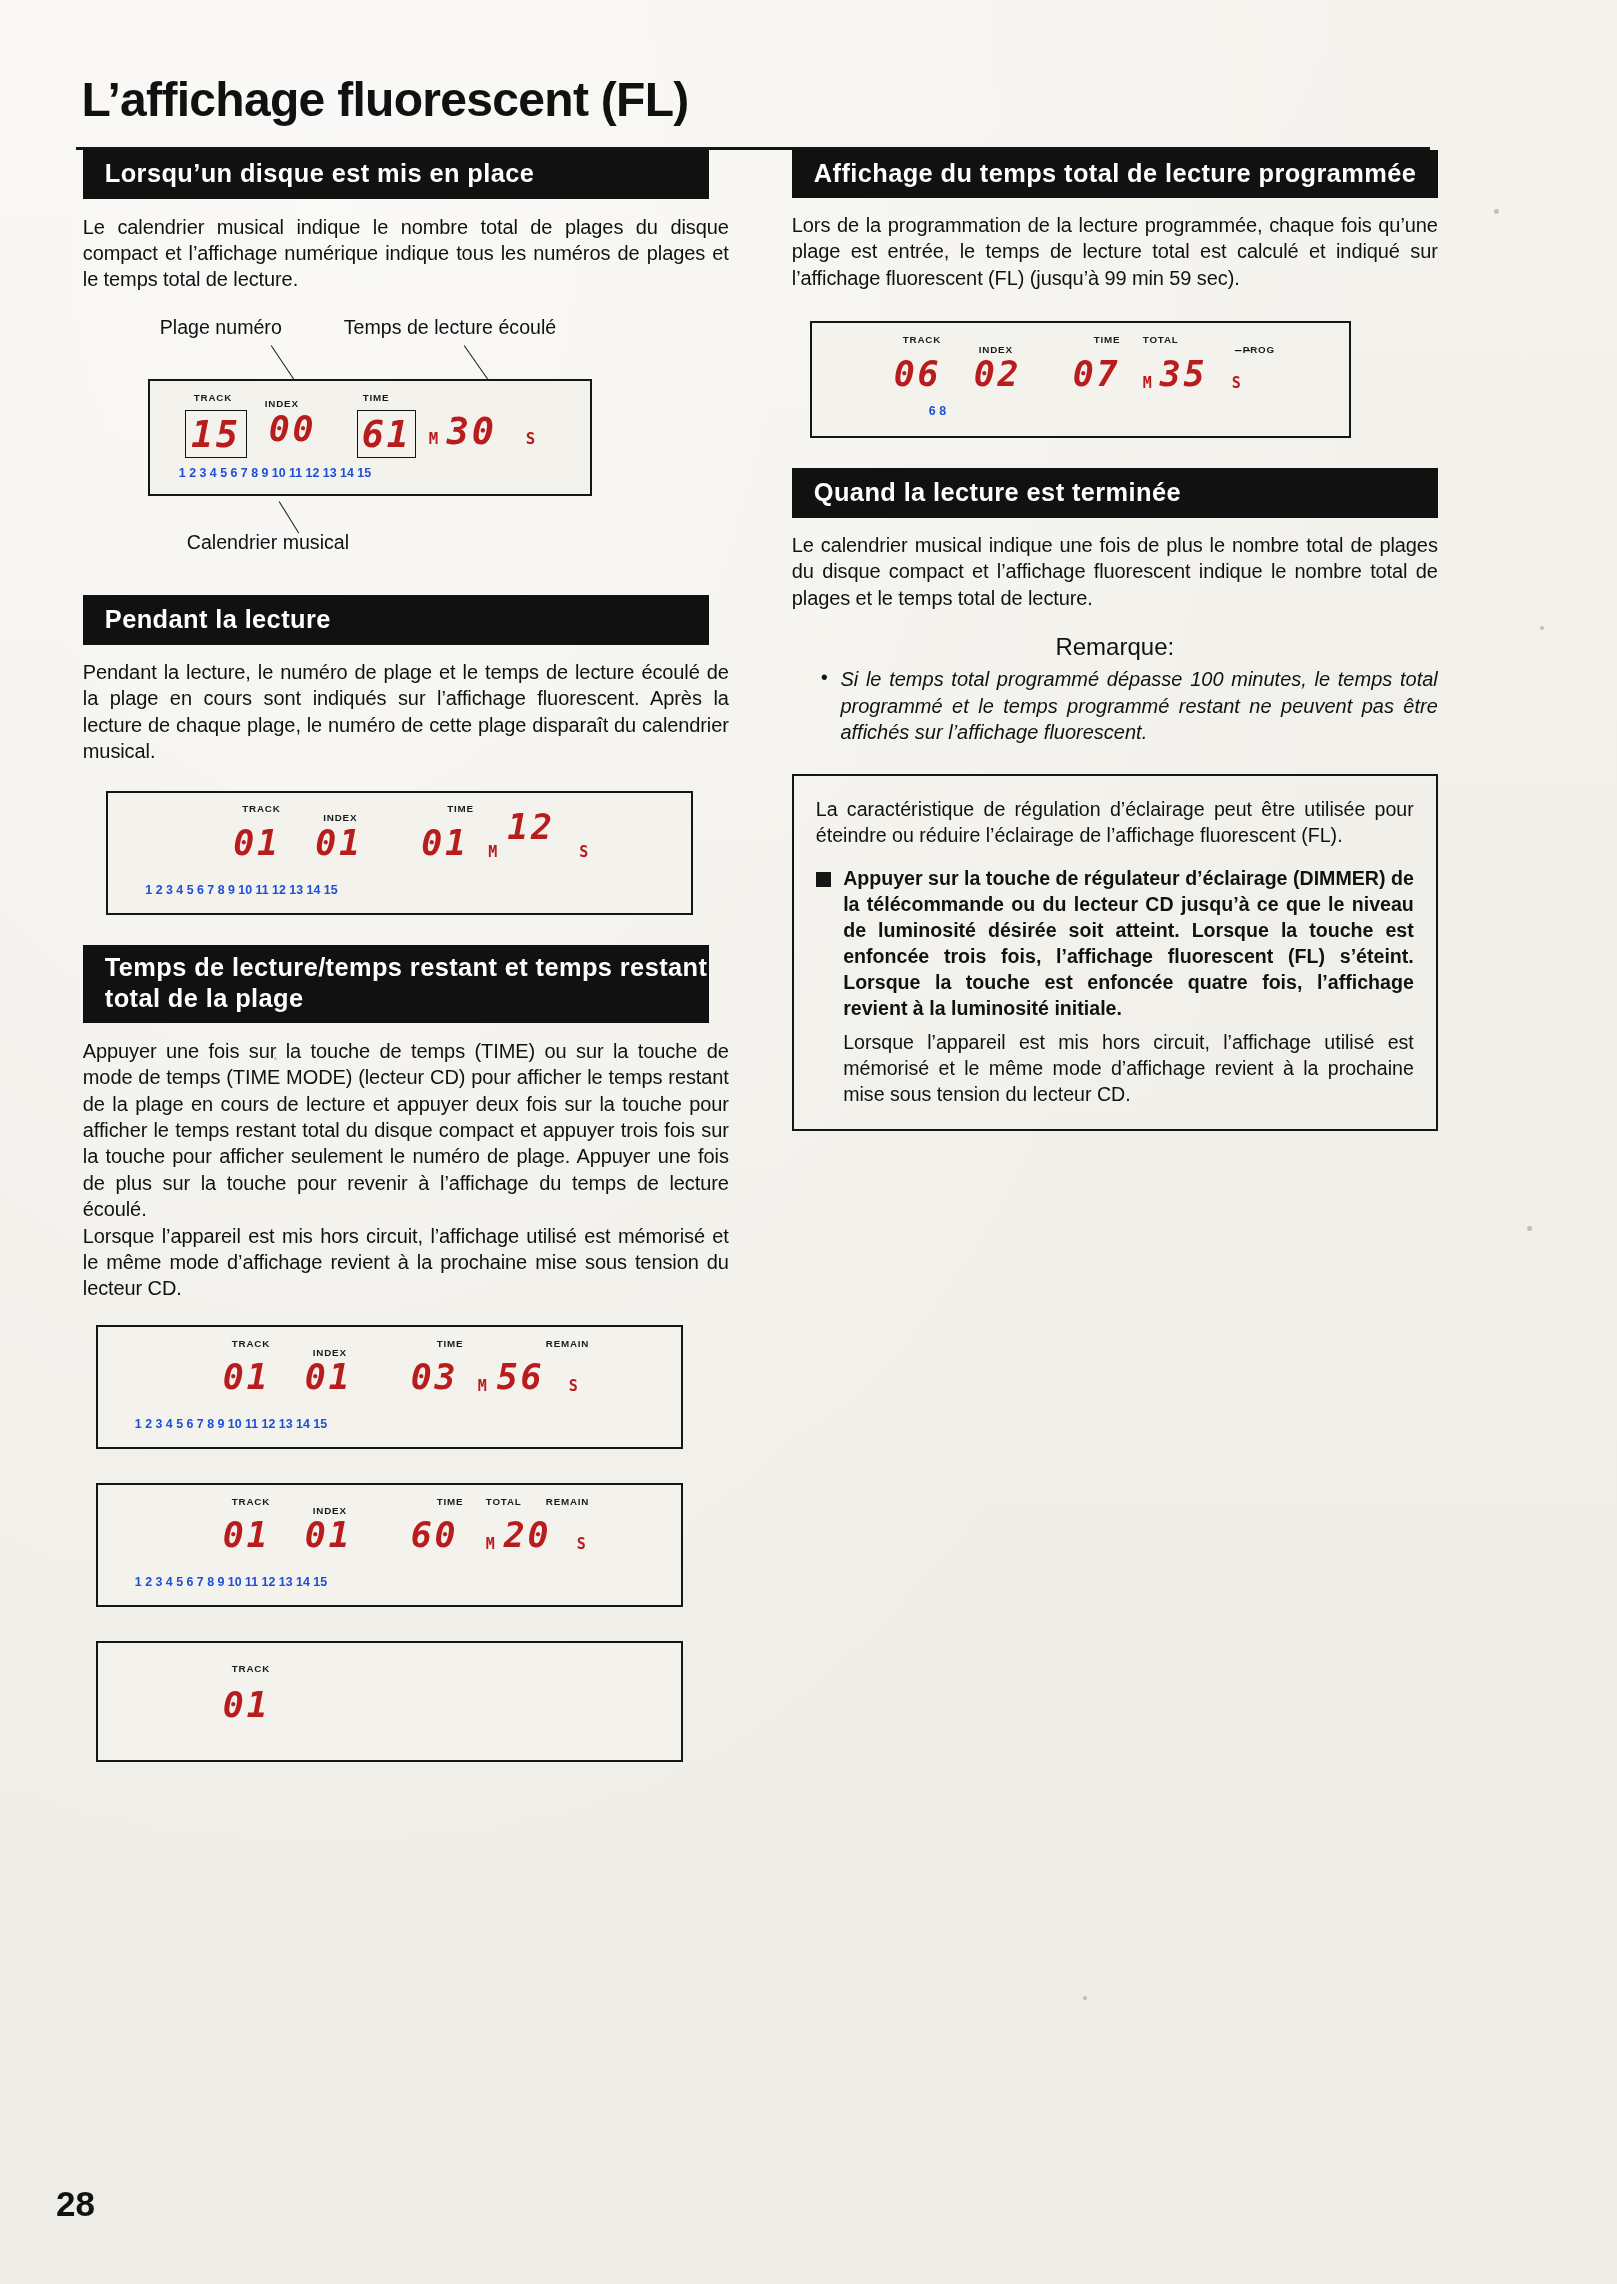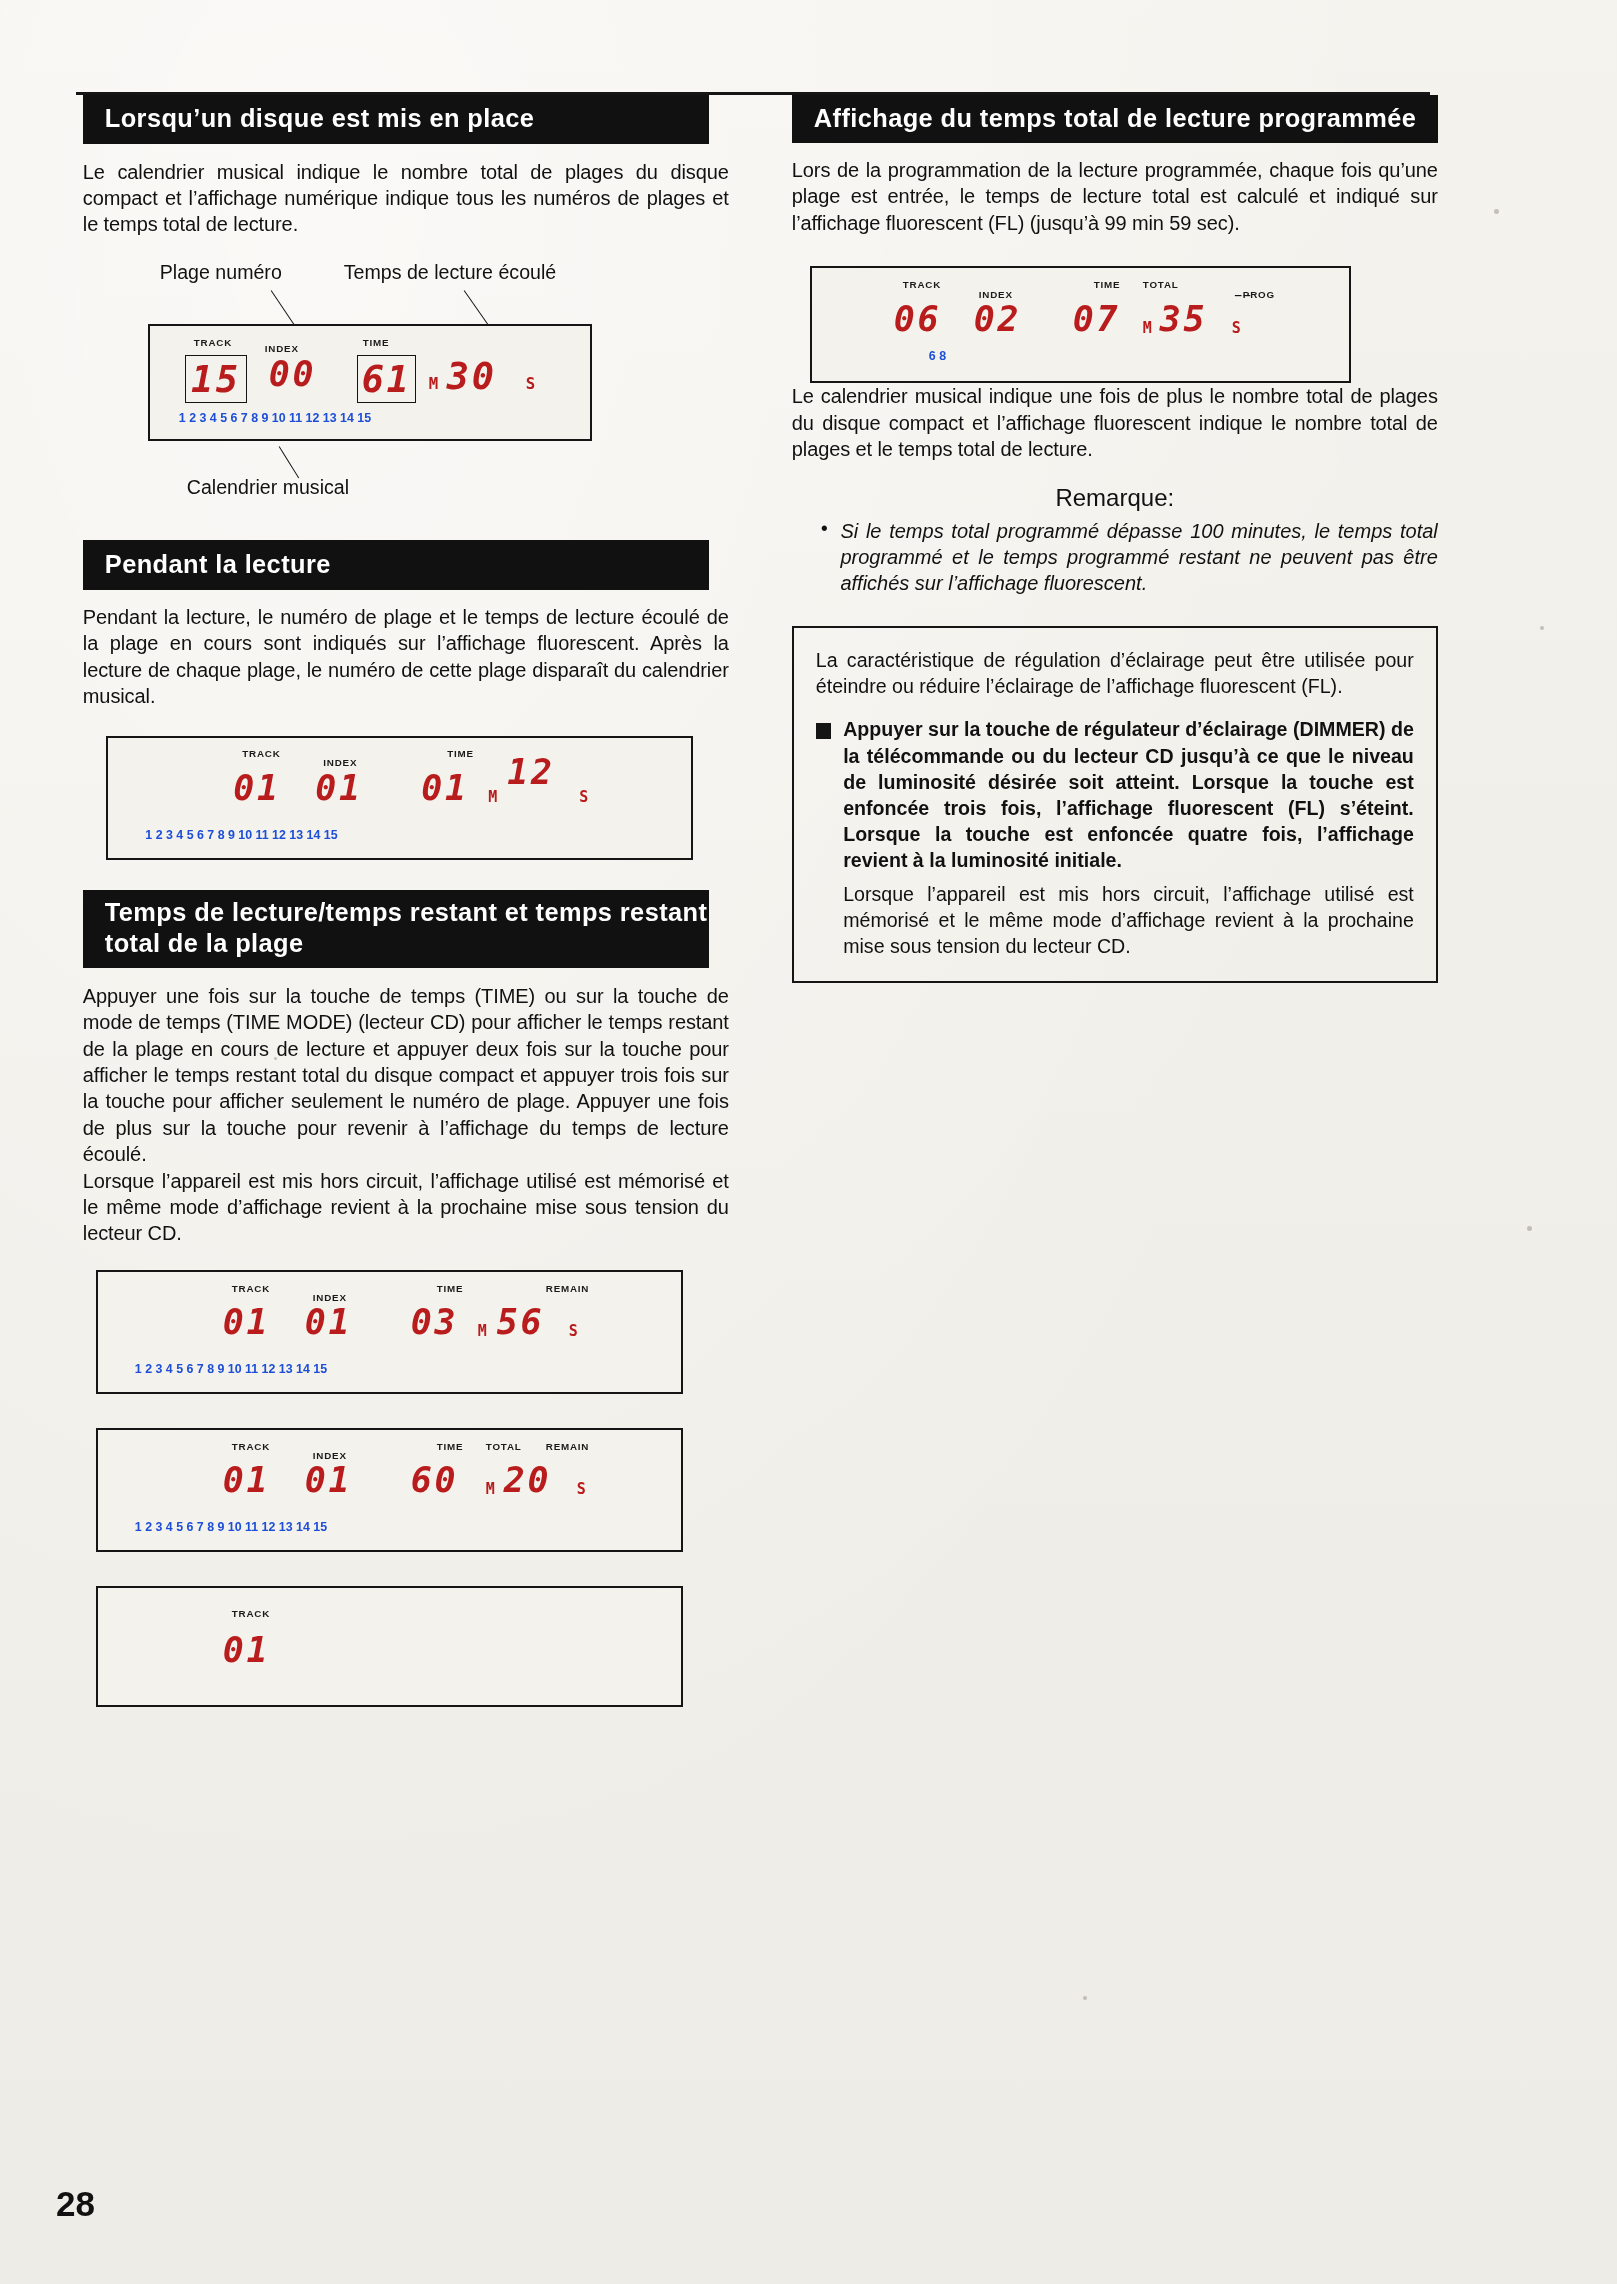--- a/index.html
+++ b/index.html
@@ -244,20 +244,21 @@
   <div class="paper-edge"></div>
 
   <div class="speck" style="left:1494px;top:209px;width:4.6px;height:4.6px;"></div>
   <div class="speck" style="left:1540px;top:626px;width:3.9px;height:3.9px;"></div>
   <div class="speck" style="left:1527px;top:1226px;width:4.6px;height:4.6px;"></div>
   <div class="speck" style="left:1083px;top:1996px;width:3.9px;height:3.9px;"></div>
   <div class="speck" style="left:274px;top:1057px;width:3.3px;height:3.3px;"></div>
 
   <div class="content">
 
+    <h1 class="page-title">L’affichage fluorescent (FL)</h1>
     <div class="title-rule"></div>
 
     <div class="columns">
 
       <div class="col">
 
         <div class="bar w-short">Lorsqu’un disque est mis en place</div>
         <p class="body">Le calendrier musical indique le nombre total de plages du disque compact et l’affichage numérique indique tous les numéros de plages et le temps total de lecture.</p>
 
         <div class="fl-wrap" style="height:274px;margin-top:23.5px;">
@@ -377,20 +378,21 @@
             <div class="digits seg" style="left:162px;top:31px;font-size:35px;">02</div>
             <div class="digits seg" style="left:261px;top:31px;font-size:35px;">07</div>
             <div class="digits" style="left:331px;top:51px;font-size:15px;">M</div>
             <div class="digits seg" style="left:348px;top:31px;font-size:35px;">35</div>
             <div class="digits" style="left:420px;top:51px;font-size:15px;">S</div>
             <div class="prog-mark" style="left:424px;top:26px;">‾‾</div>
             <div class="calendar" style="left:117px;top:81px;">6 8</div>
           </div>
         </div>
 
+        <div class="bar w-full" style="margin-top:30px;">Quand la lecture est terminée</div>
         <p class="body">Le calendrier musical indique une fois de plus le nombre total de plages du disque compact et l’affichage fluorescent indique le nombre total de plages et le temps total de lecture.</p>
 
         <div class="remark-title">Remarque:</div>
         <ul class="remark">
           <li>Si le temps total programmé dépasse 100 minutes, le temps total programmé et le temps programmé restant ne peuvent pas être affichés sur l’affichage fluorescent.</li>
         </ul>
 
         <div class="callout">
           <p>La caractéristique de régulation d’éclairage peut être utilisée pour éteindre ou réduire l’éclairage de l’affichage fluorescent (FL).</p>
           <div class="bullet-block">

